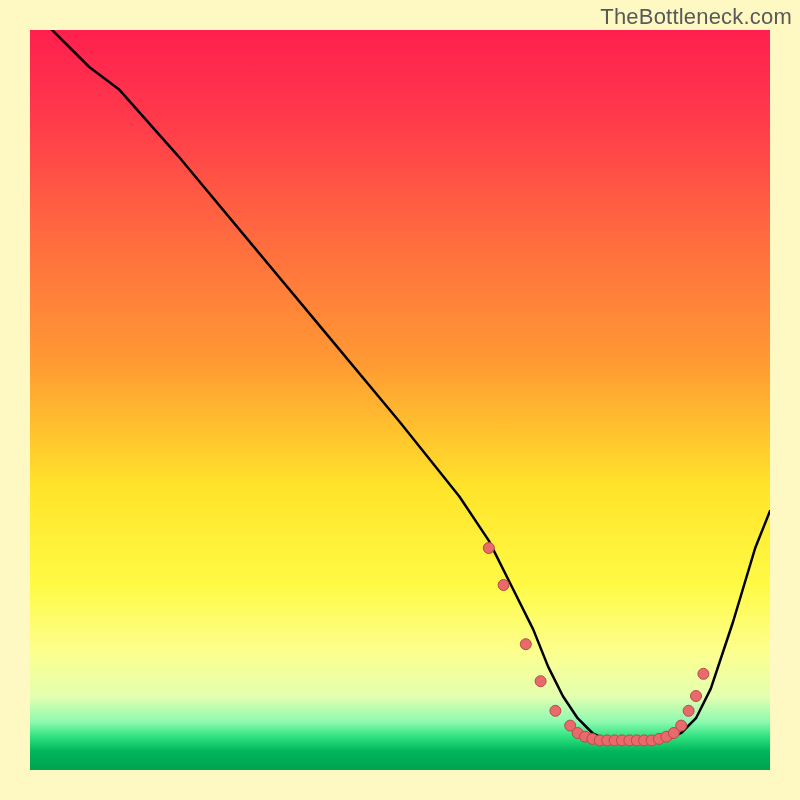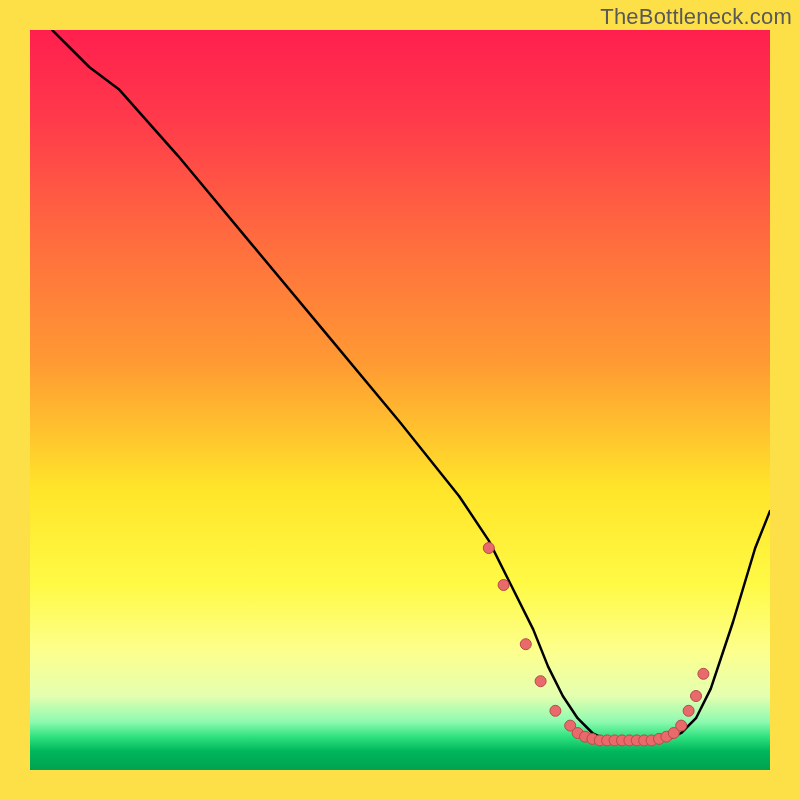--- a/index.html
+++ b/index.html
@@ -8,21 +8,21 @@
     width: 800px;
     height: 800px;
     background: #000;
     overflow: hidden;
     font-family: Arial, Helvetica, sans-serif;
   }
   .frame {
     position: relative;
     width: 800px;
     height: 800px;
-    background: #fde047;
+    background: #fef9c3;
   }
   .watermark {
     position: absolute;
     top: 4px;
     right: 8px;
     color: #595959;
     font-size: 22px;
     font-weight: 500;
     letter-spacing: 0.2px;
     z-index: 40;

